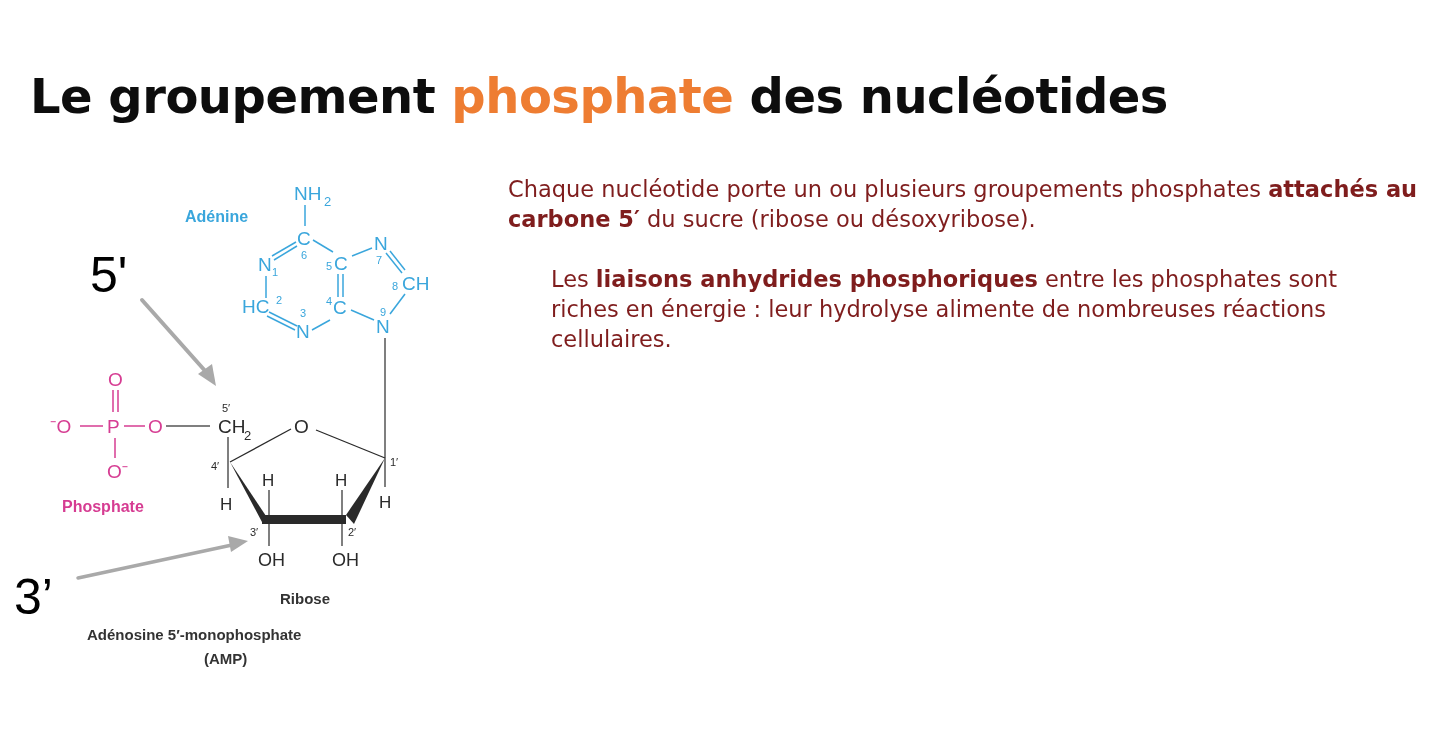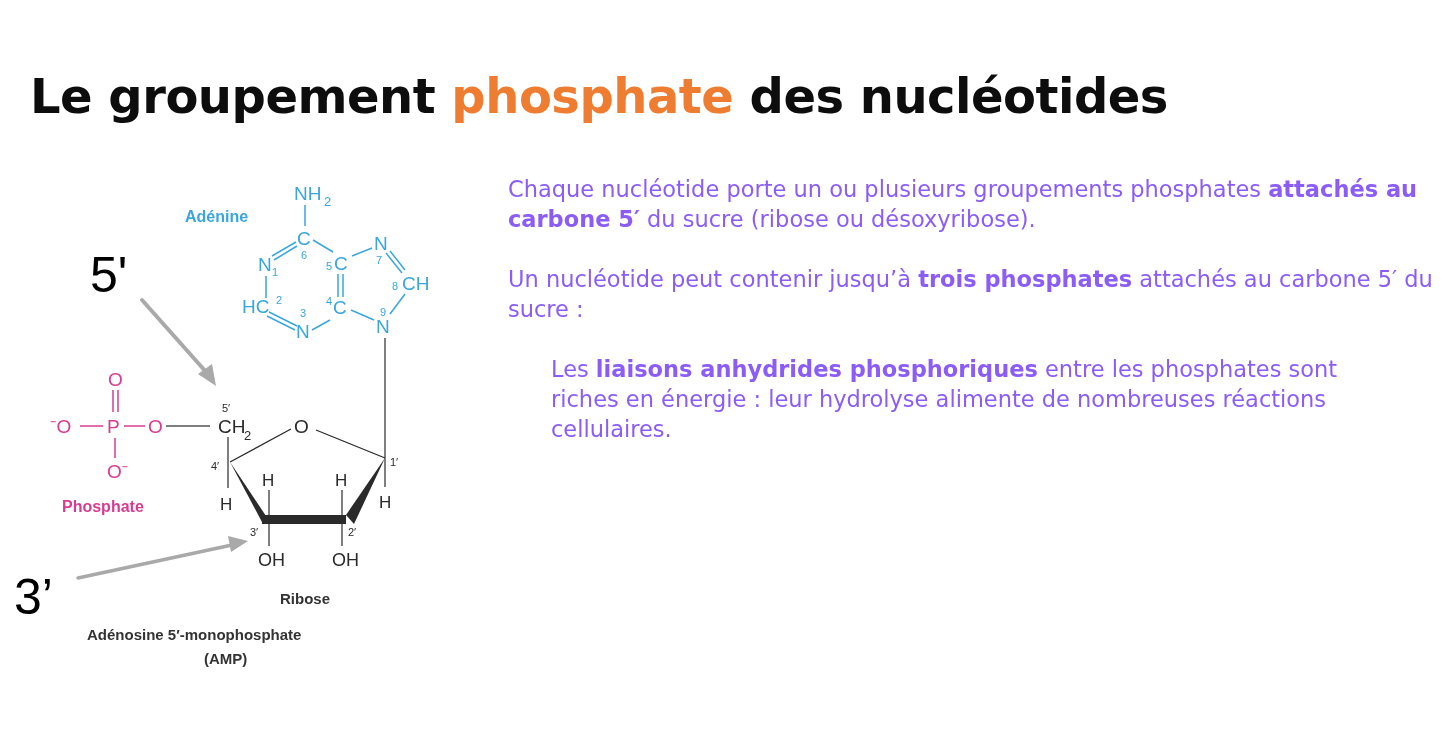--- a/index.html
+++ b/index.html
@@ -1,20 +1,20 @@
 <!DOCTYPE html>
 <html><head>
   <meta charset="utf-8">
   <style>
     html, body { margin: 0; padding: 0; background: #ffffff; }
     body { width: 1456px; height: 752px; position: relative; overflow: hidden; font-family: "DejaVu Sans", sans-serif; color: #111; }
     .title { position: absolute; left: 30px; top: 36px; font-size: 48px; font-weight: bold; letter-spacing: -0.5px; color: #0d0d0d; white-space: nowrap; }
     .title .accent { color: #ee7d32; }
     .diagram { position: absolute; left: 0; top: 150px; width: 480px; height: 560px; }
-    .text-block { position: absolute; left: 508px; top: 174px; width: 940px; font-size: 22.5px; line-height: 30px; color: #8b5cf6; }
+    .text-block { position: absolute; left: 508px; top: 174px; width: 940px; font-size: 22.5px; line-height: 30px; color: #7f1d1d; }
     .text-block p { margin: 0 0 30px 0; }
     .text-block p.indent { margin-left: 43px; }
     .text-block b { font-weight: bold; }
     svg text { font-family: "Liberation Sans", sans-serif; }
   </style>
 </head>
 <body>
 
 <h1 class="title"><span>Le groupement </span><span class="accent">phosphate</span><span> des nucléotides</span></h1>
 
@@ -121,15 +121,14 @@
       <text x="280" y="604" font-size="15" font-weight="bold" fill="#333" stroke="none">Ribose</text>
     </g>
 
     <text x="87" y="640" font-size="15" font-weight="bold" fill="#333">Adénosine 5′-monophosphate</text>
     <text x="204" y="664" font-size="15" font-weight="bold" fill="#333">(AMP)</text>
   </svg>
 </div>
 
 <div class="text-block">
   <p><span>Chaque nucléotide porte un ou plusieurs groupements phosphates </span><b>attachés au carbone 5′</b><span> du sucre (ribose ou désoxyribose).</span></p>
-  <p><span>Un nucléotide peut contenir jusqu’à </span><b>trois phosphates</b><span> attachés au carbone 5′ du sucre :</span></p>
   <p class="indent" style="width:800px"><span>Les </span><b>liaisons anhydrides phosphoriques</b><span> entre les phosphates sont riches en énergie : leur hydrolyse alimente de nombreuses réactions cellulaires.</span></p>
 </div>
 
 </body></html>

